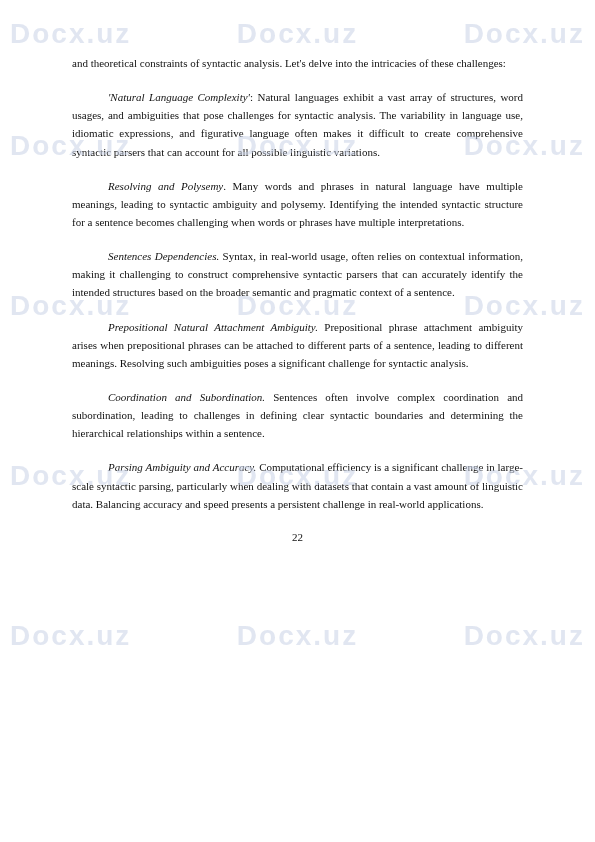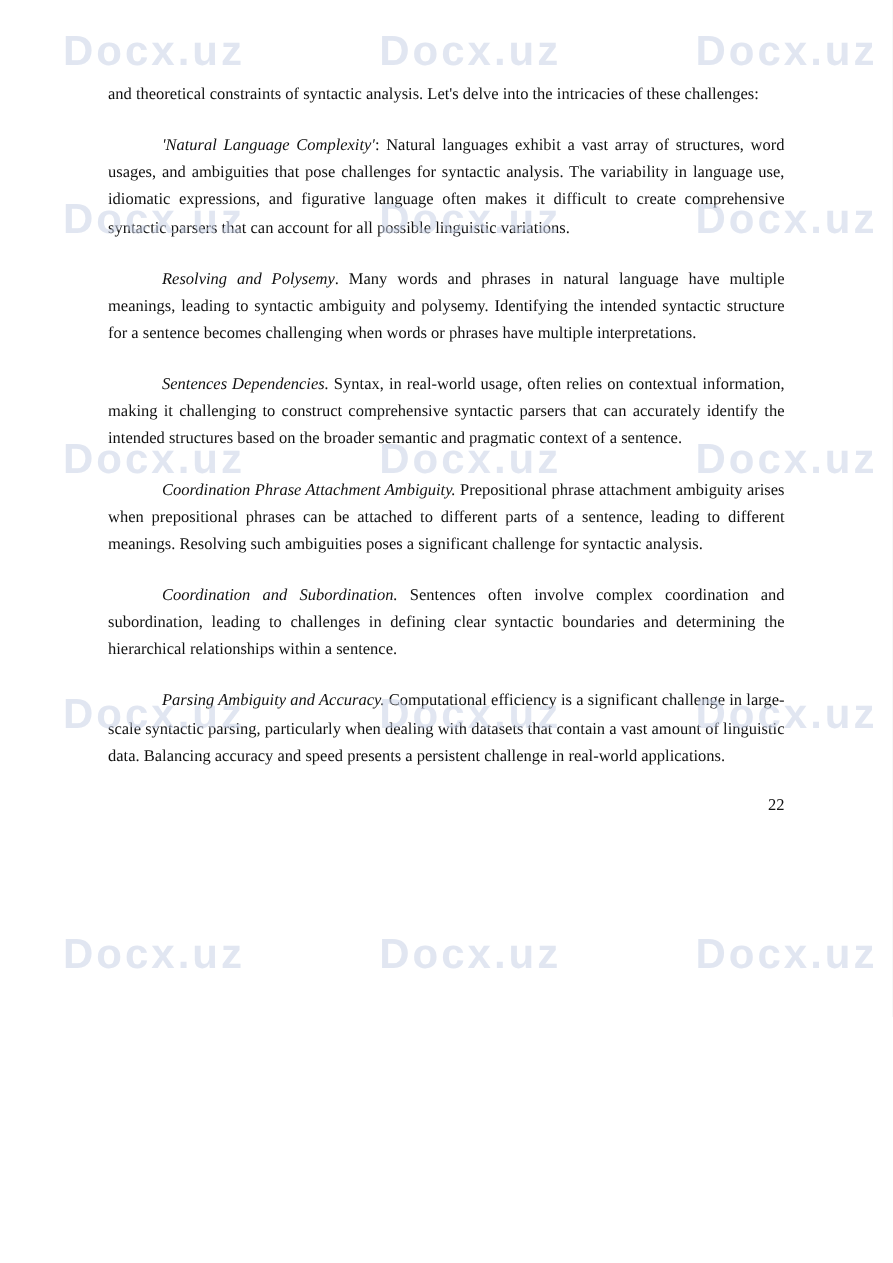--- a/index.html
+++ b/index.html
@@ -36,21 +36,20 @@
       padding: 18px 10px 0 10px;
     }
 
     .watermark {
       font-size: 28px;
       font-weight: bold;
       color: rgba(200, 210, 230, 0.55);
       letter-spacing: 2px;
       font-family: Arial, sans-serif;
       user-select: none;
-      margin-left: 32px;
     }
 
     .content {
       margin-top: 0;
     }
 
     p {
       font-size: 11px;
       line-height: 1.65;
       color: #111;
@@ -71,21 +70,21 @@
       font-style: italic;
       font-weight: normal;
     }
 
     .indent {
       text-indent: 36px;
       margin-top: 16px;
     }
 
     .page-number {
-      text-align: right;
+      text-align: center;
       font-size: 11px;
       color: #111;
       margin-top: 18px;
     }
   </style>
 </head>
 <body>
 
 <div class="page">
 
@@ -138,21 +137,21 @@
     </div>
 
     <div class="para-block">
       <p class="indent">
         <span class="section-title">Sentences Dependencies.</span><span> Syntax, in real-world usage, often relies on contextual information, making it challenging to construct comprehensive syntactic parsers that can accurately identify the intended structures based on the broader semantic and pragmatic context of a sentence.</span>
       </p>
     </div>
 
     <div class="para-block">
       <p class="indent">
-        <span class="section-title">Coordination Phrase Attachment Ambiguity.</span><span> Prepositional phrase attachment ambiguity arises when prepositional phrases can be attached to different parts of a sentence, leading to different meanings. Resolving such ambiguities poses a significant challenge for syntactic analysis.</span>
+        <span class="section-title">Prepositional Natural Attachment Ambiguity.</span><span> Prepositional phrase attachment ambiguity arises when prepositional phrases can be attached to different parts of a sentence, leading to different meanings. Resolving such ambiguities poses a significant challenge for syntactic analysis.</span>
       </p>
     </div>
 
     <div class="para-block">
       <p class="indent">
         <span class="section-title">Coordination and Subordination.</span><span> Sentences often involve complex coordination and subordination, leading to challenges in defining clear syntactic boundaries and determining the hierarchical relationships within a sentence.</span>
       </p>
     </div>
 
     <div class="para-block">

